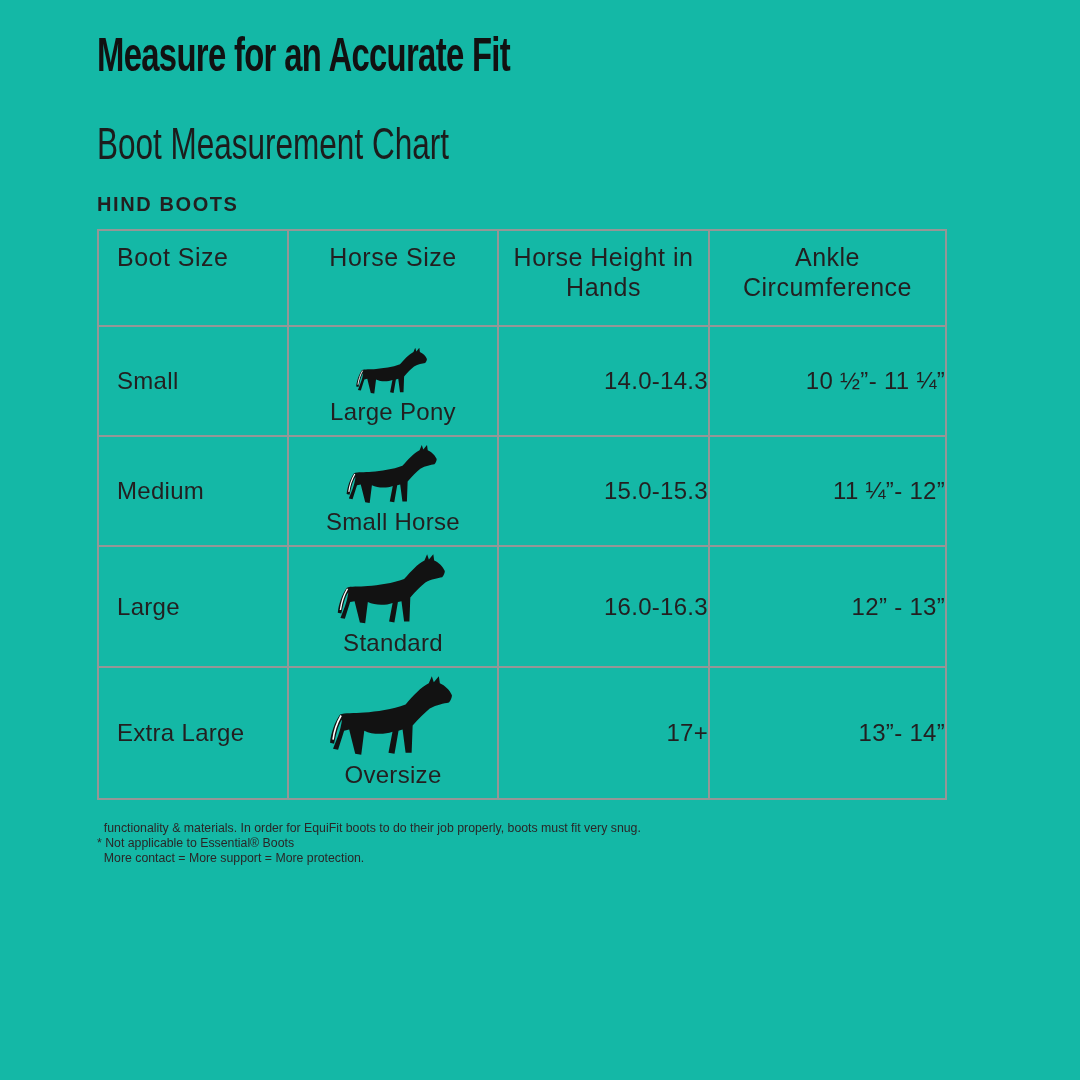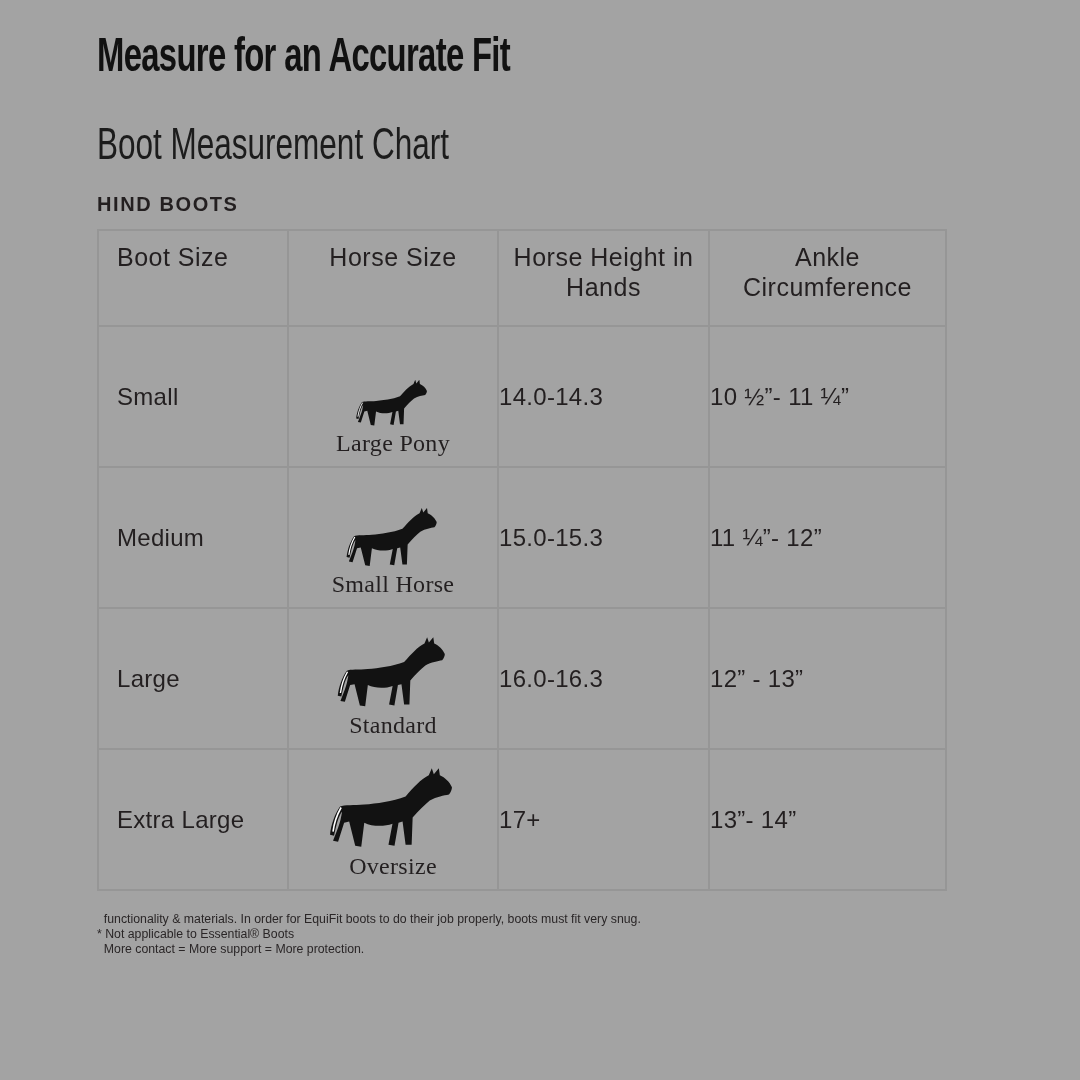--- a/index.html
+++ b/index.html
@@ -3,21 +3,21 @@
 <meta charset="utf-8">
 <style>
   * { margin: 0; padding: 0; box-sizing: border-box; }
   html, body { background: #ffffff; }
   body {
     width: 1080px; height: 1080px;
     font-family: "Liberation Sans", sans-serif;
     color: #231f20;
     overflow: hidden;
   }
-  .page { width: 1080px; height: 1080px; background: #a3a3a3; }
+  .page { width: 1080px; height: 1080px; background: #14b8a6; }
   .inner { padding: 30px 97px 0 97px; }
 
   .page-title {
     display: inline-block;
     font-size: 49px; font-weight: 700; line-height: 1;
     color: #111; white-space: nowrap;
     transform: scaleX(0.67); transform-origin: left center;
     letter-spacing: -1px;
   }
 
@@ -45,29 +45,29 @@
   .size-chart th, .size-chart td {
     border: 2px solid #969696;
     font-weight: 400;
   }
   .size-chart th {
     height: 96px; vertical-align: top; padding-top: 11px;
     font-size: 25px; letter-spacing: 0.5px; line-height: 30px;
     text-align: center; color: #231f20;
   }
   .size-chart th.col-boot { text-align: left; padding-left: 18px; }
-  .size-chart td { height: 141px; font-size: 24px; letter-spacing: 0.3px; }
+  .size-chart td { height: 110px; font-size: 24px; letter-spacing: 0.3px; }
   td.cell-boot { text-align: left; padding-left: 18px; vertical-align: middle; }
   td.cell-horse { vertical-align: bottom; }
   .horse-wrap {
     display: flex; flex-direction: column; align-items: center;
-    justify-content: flex-end; padding-bottom: 9px; font-family: Liberation Serif, serif;
+    justify-content: flex-end; padding-bottom: 9px;
   }
   .horse-label { margin-top: 2px; font-size: 24px; color: #231f20; }
-  td.cell-height, td.cell-ankle { text-align: left; vertical-align: middle; }
+  td.cell-height, td.cell-ankle { text-align: right; vertical-align: middle; }
 
   svg.horse { display: block; fill: #121212; }
   svg.horse-s  { width: 76px;  height: 53px; }
   svg.horse-m  { width: 97px;  height: 67px; }
   svg.horse-l  { width: 115px; height: 80px; }
   svg.horse-xl { width: 131px; height: 91px; }
 
   .footnotes { margin-top: 21px; font-size: 12.3px; line-height: 14.8px; color: #2a2627; }
   .footnotes .fn { white-space: pre; }
 

